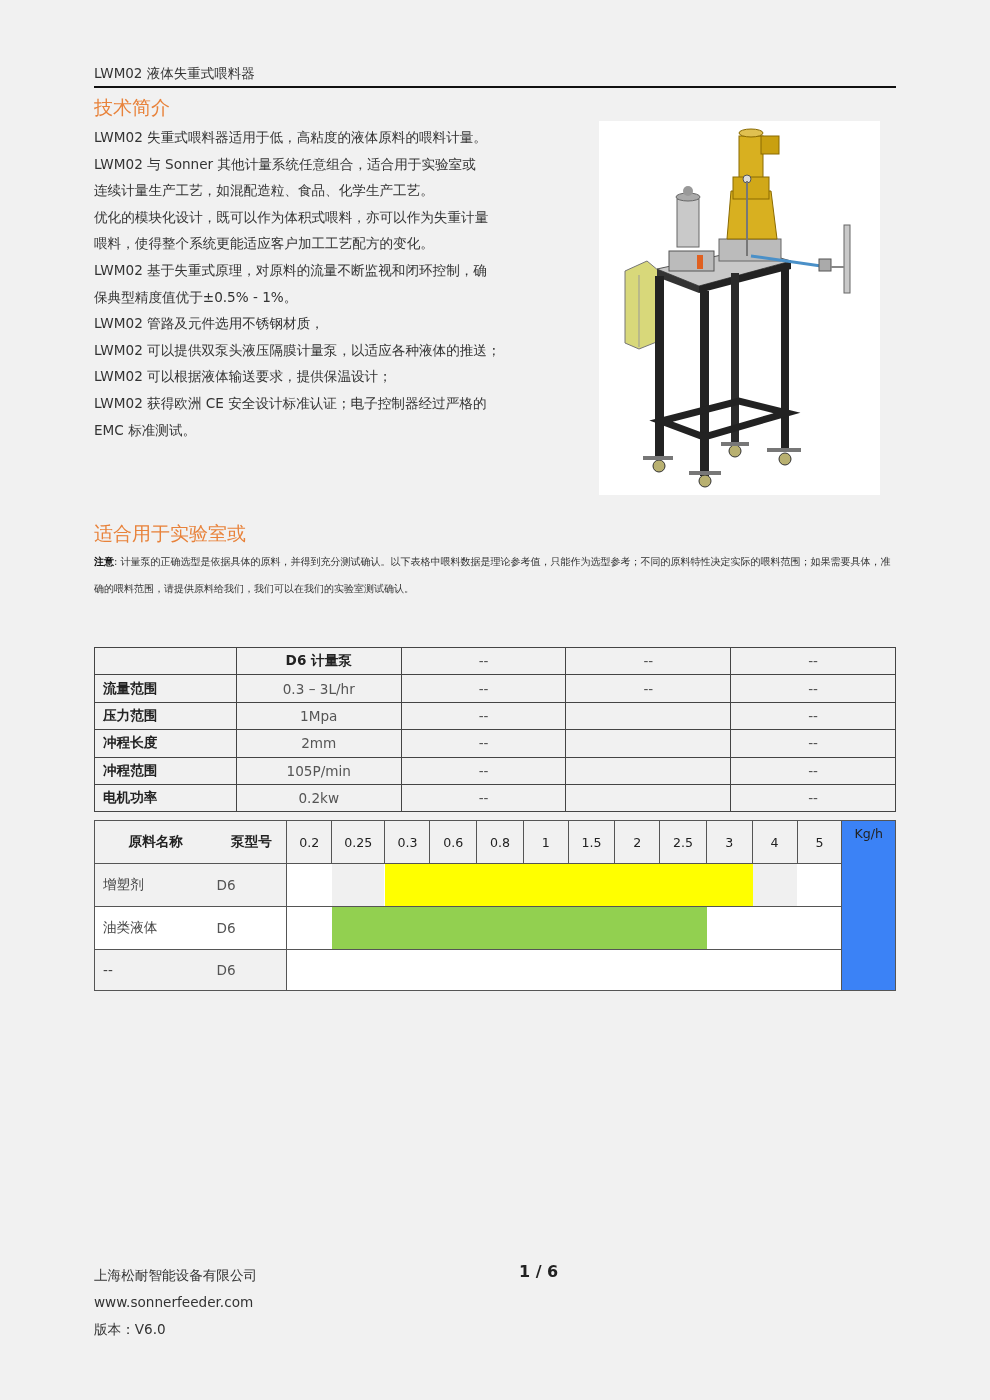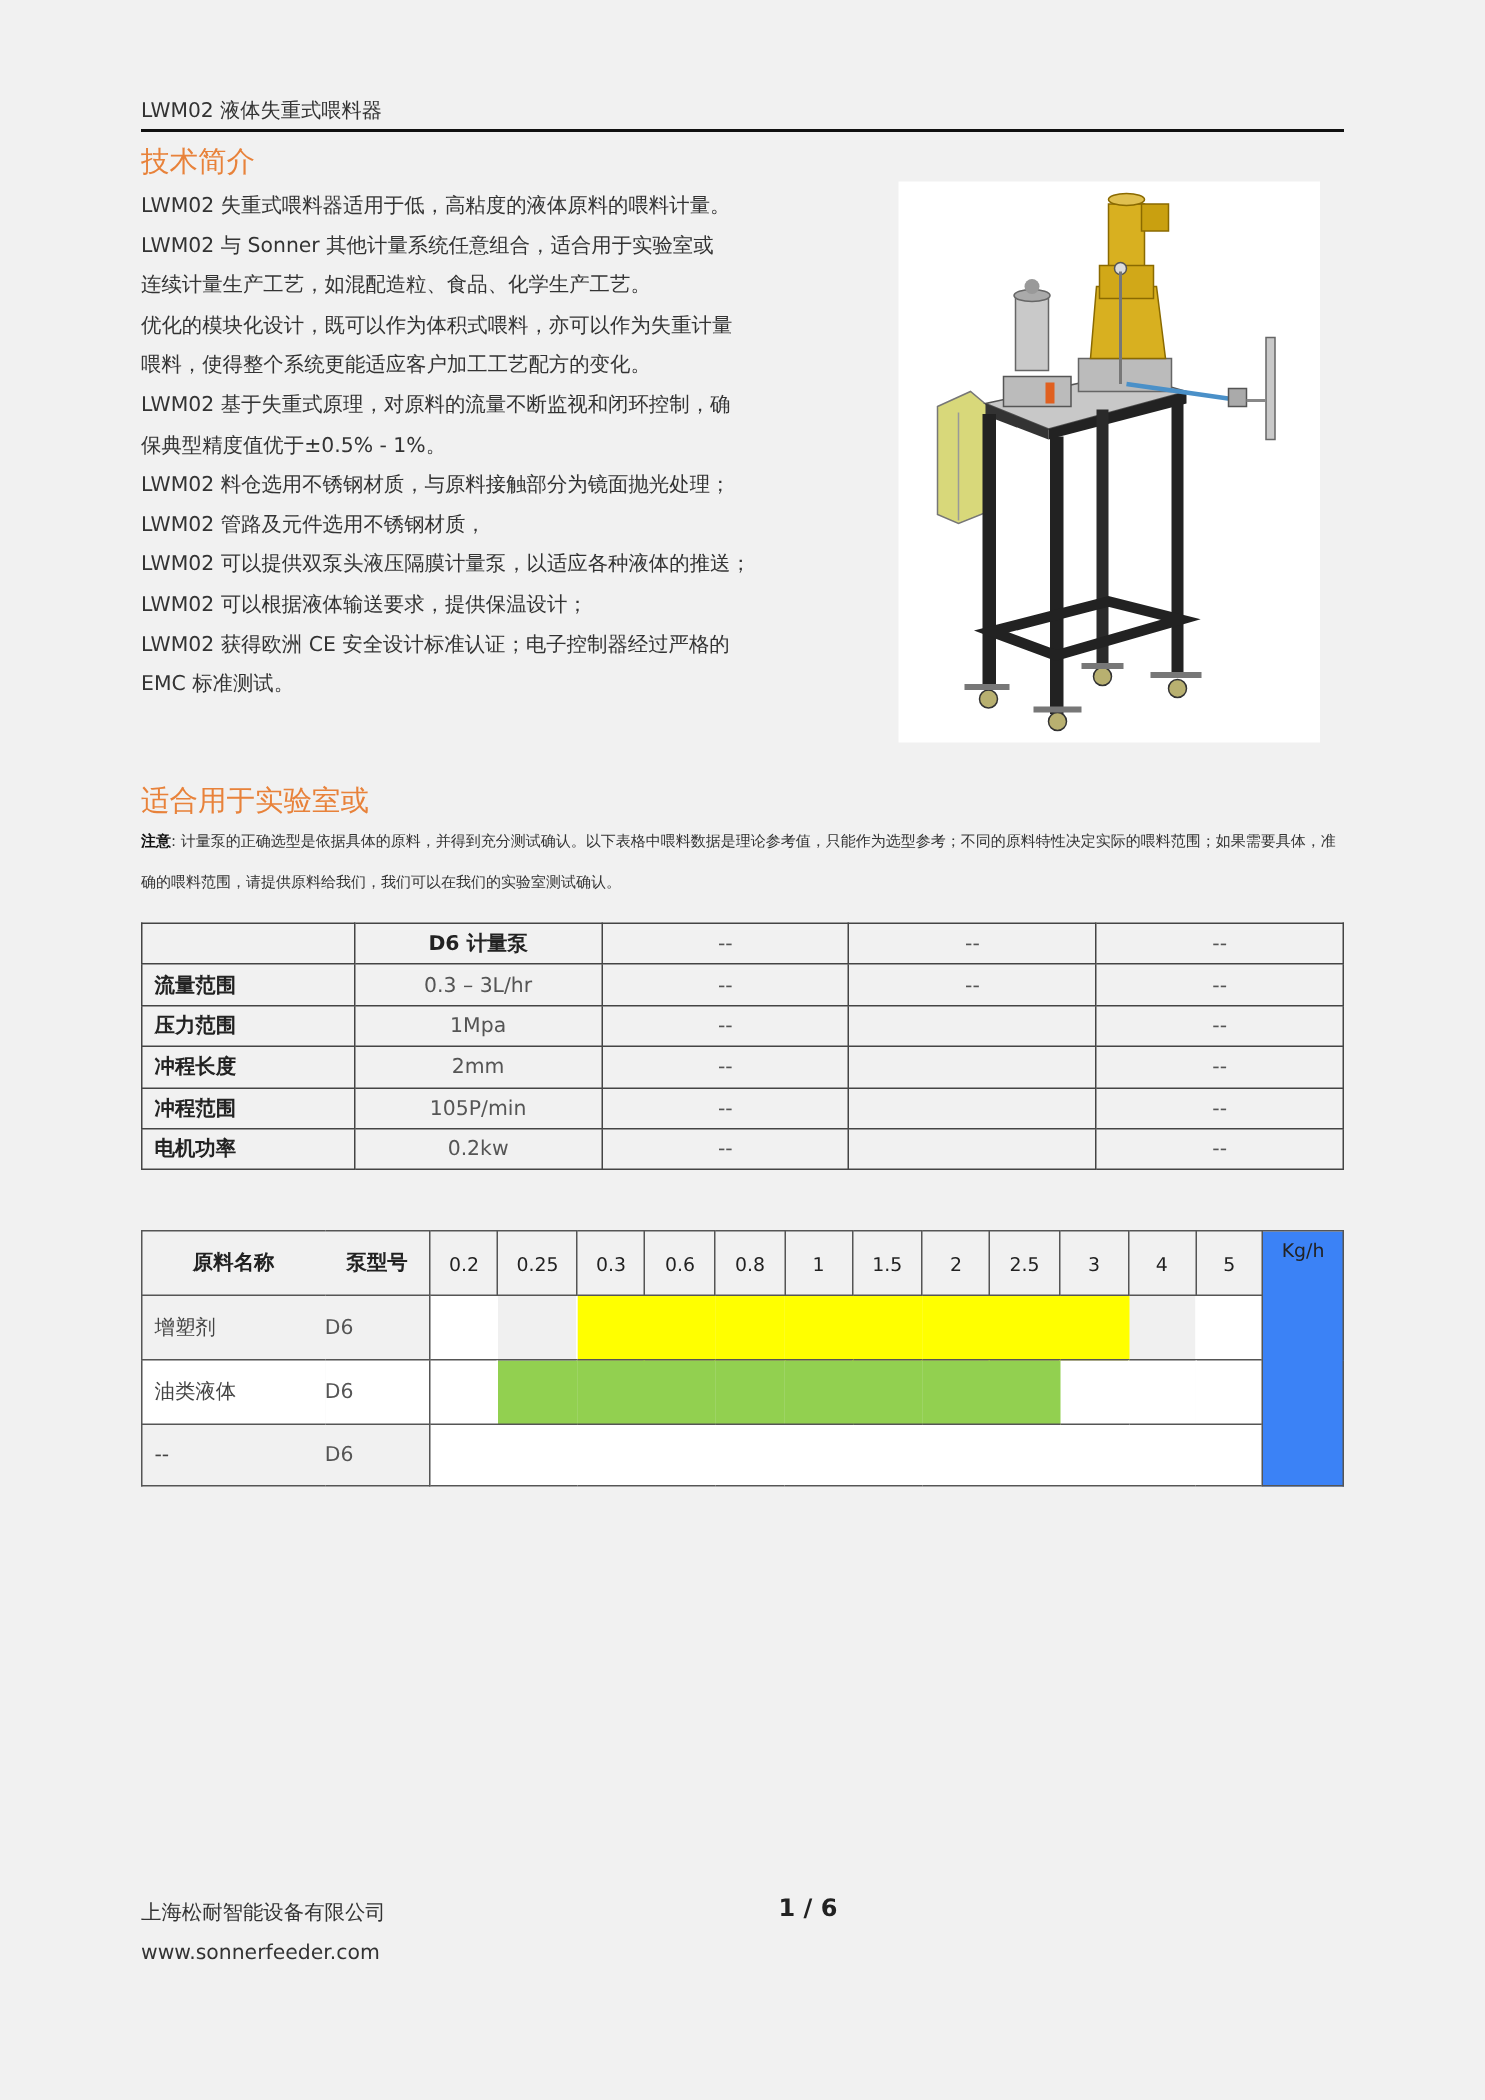--- a/index.html
+++ b/index.html
@@ -15,21 +15,21 @@
 
   .intro-text { position: absolute; left: 94px; top: 124px; width: 450px; }
   .intro-text p { font-size: 13.6px; line-height: 26.6px; color: #333; white-space: nowrap; }
 
   .product-image { position: absolute; left: 599px; top: 121px; width: 281px; height: 374px; background: #fff; overflow: hidden; }
 
   .note { position: absolute; left: 94px; top: 549px; width: 804px; font-size: 10px; line-height: 26.6px; color: #333; }
   .note b { color: #111; }
 
   table { border-collapse: collapse; position: absolute; }
-  .spec-table { left: 94px; top: 615px; width: 802px; }
+  .spec-table { left: 94px; top: 647px; width: 802px; }
   .spec-table td { border: 1.5px solid #444; height: 27.4px; font-size: 13.6px; text-align: center; color: #555; padding: 0; }
   .spec-table td.rowhead { text-align: left; padding-left: 8px; font-weight: bold; color: #222; }
   .spec-table tr.head td { font-weight: bold; color: #222; }
 
   .range-table { left: 94px; top: 820px; width: 802px; }
   .range-table td { border: 1.2px solid #555; height: 27.3px; font-size: 12.6px; text-align: center; color: #222; padding: 12px; }
   .range-table td.mat { text-align: left; padding-left: 8px; border-right: none; color: #444; font-size: 13.6px; }
   .range-table td.pump { text-align: left; padding-left: 0; border-left: none; color: #555; font-size: 13.6px; }
   .range-table tr.head td.mathead, .range-table tr.head td.pumphead { font-weight: bold; font-size: 13.6px; }
   .range-table tr.head td.mathead { border-right: none; text-align: center; }
@@ -55,21 +55,20 @@
 <h2 class="section-title" id="intro-title">技术简介</h2>
 
 <div class="intro-text">
   <p>LWM02 失重式喂料器适用于低，高粘度的液体原料的喂料计量。</p>
   <p>LWM02 与 Sonner 其他计量系统任意组合，适合用于实验室或</p>
   <p>连续计量生产工艺，如混配造粒、食品、化学生产工艺。</p>
   <p>优化的模块化设计，既可以作为体积式喂料，亦可以作为失重计量</p>
   <p>喂料，使得整个系统更能适应客户加工工艺配方的变化。</p>
   <p>LWM02  基于失重式原理，对原料的流量不断监视和闭环控制，确</p>
   <p>保典型精度值优于±0.5% - 1%。</p>
-  <p>LWM02  料仓选用不锈钢材质，与原料接触部分为镜面抛光处理；</p>
   <p>LWM02  管路及元件选用不锈钢材质，</p>
   <p>LWM02  可以提供双泵头液压隔膜计量泵，以适应各种液体的推送；</p>
   <p>LWM02  可以根据液体输送要求，提供保温设计；</p>
   <p>LWM02  获得欧洲 CE 安全设计标准认证；电子控制器经过严格的</p>
   <p>EMC 标准测试。</p>
 </div>
 
 <div class="product-image" title="LWM02 liquid loss-in-weight feeder on black frame stand with yellow pump and control cabinet">
   <svg width="281" height="374" viewBox="0 0 281 374">
 
@@ -254,14 +253,15 @@
     <td class="mat">--</td>
     <td class="pump">D6</td>
     <td class="cell" colspan="12"></td>
   </tr>
 </tbody>
   </table>
 
 <div class="footer">
   <div>上海松耐智能设备有限公司</div>
   <div>www.sonnerfeeder.com</div>
+  <div>版本：V6.0</div>
   <span class="page-num">1 / 6</span>
 </div>
 
 </body></html>

